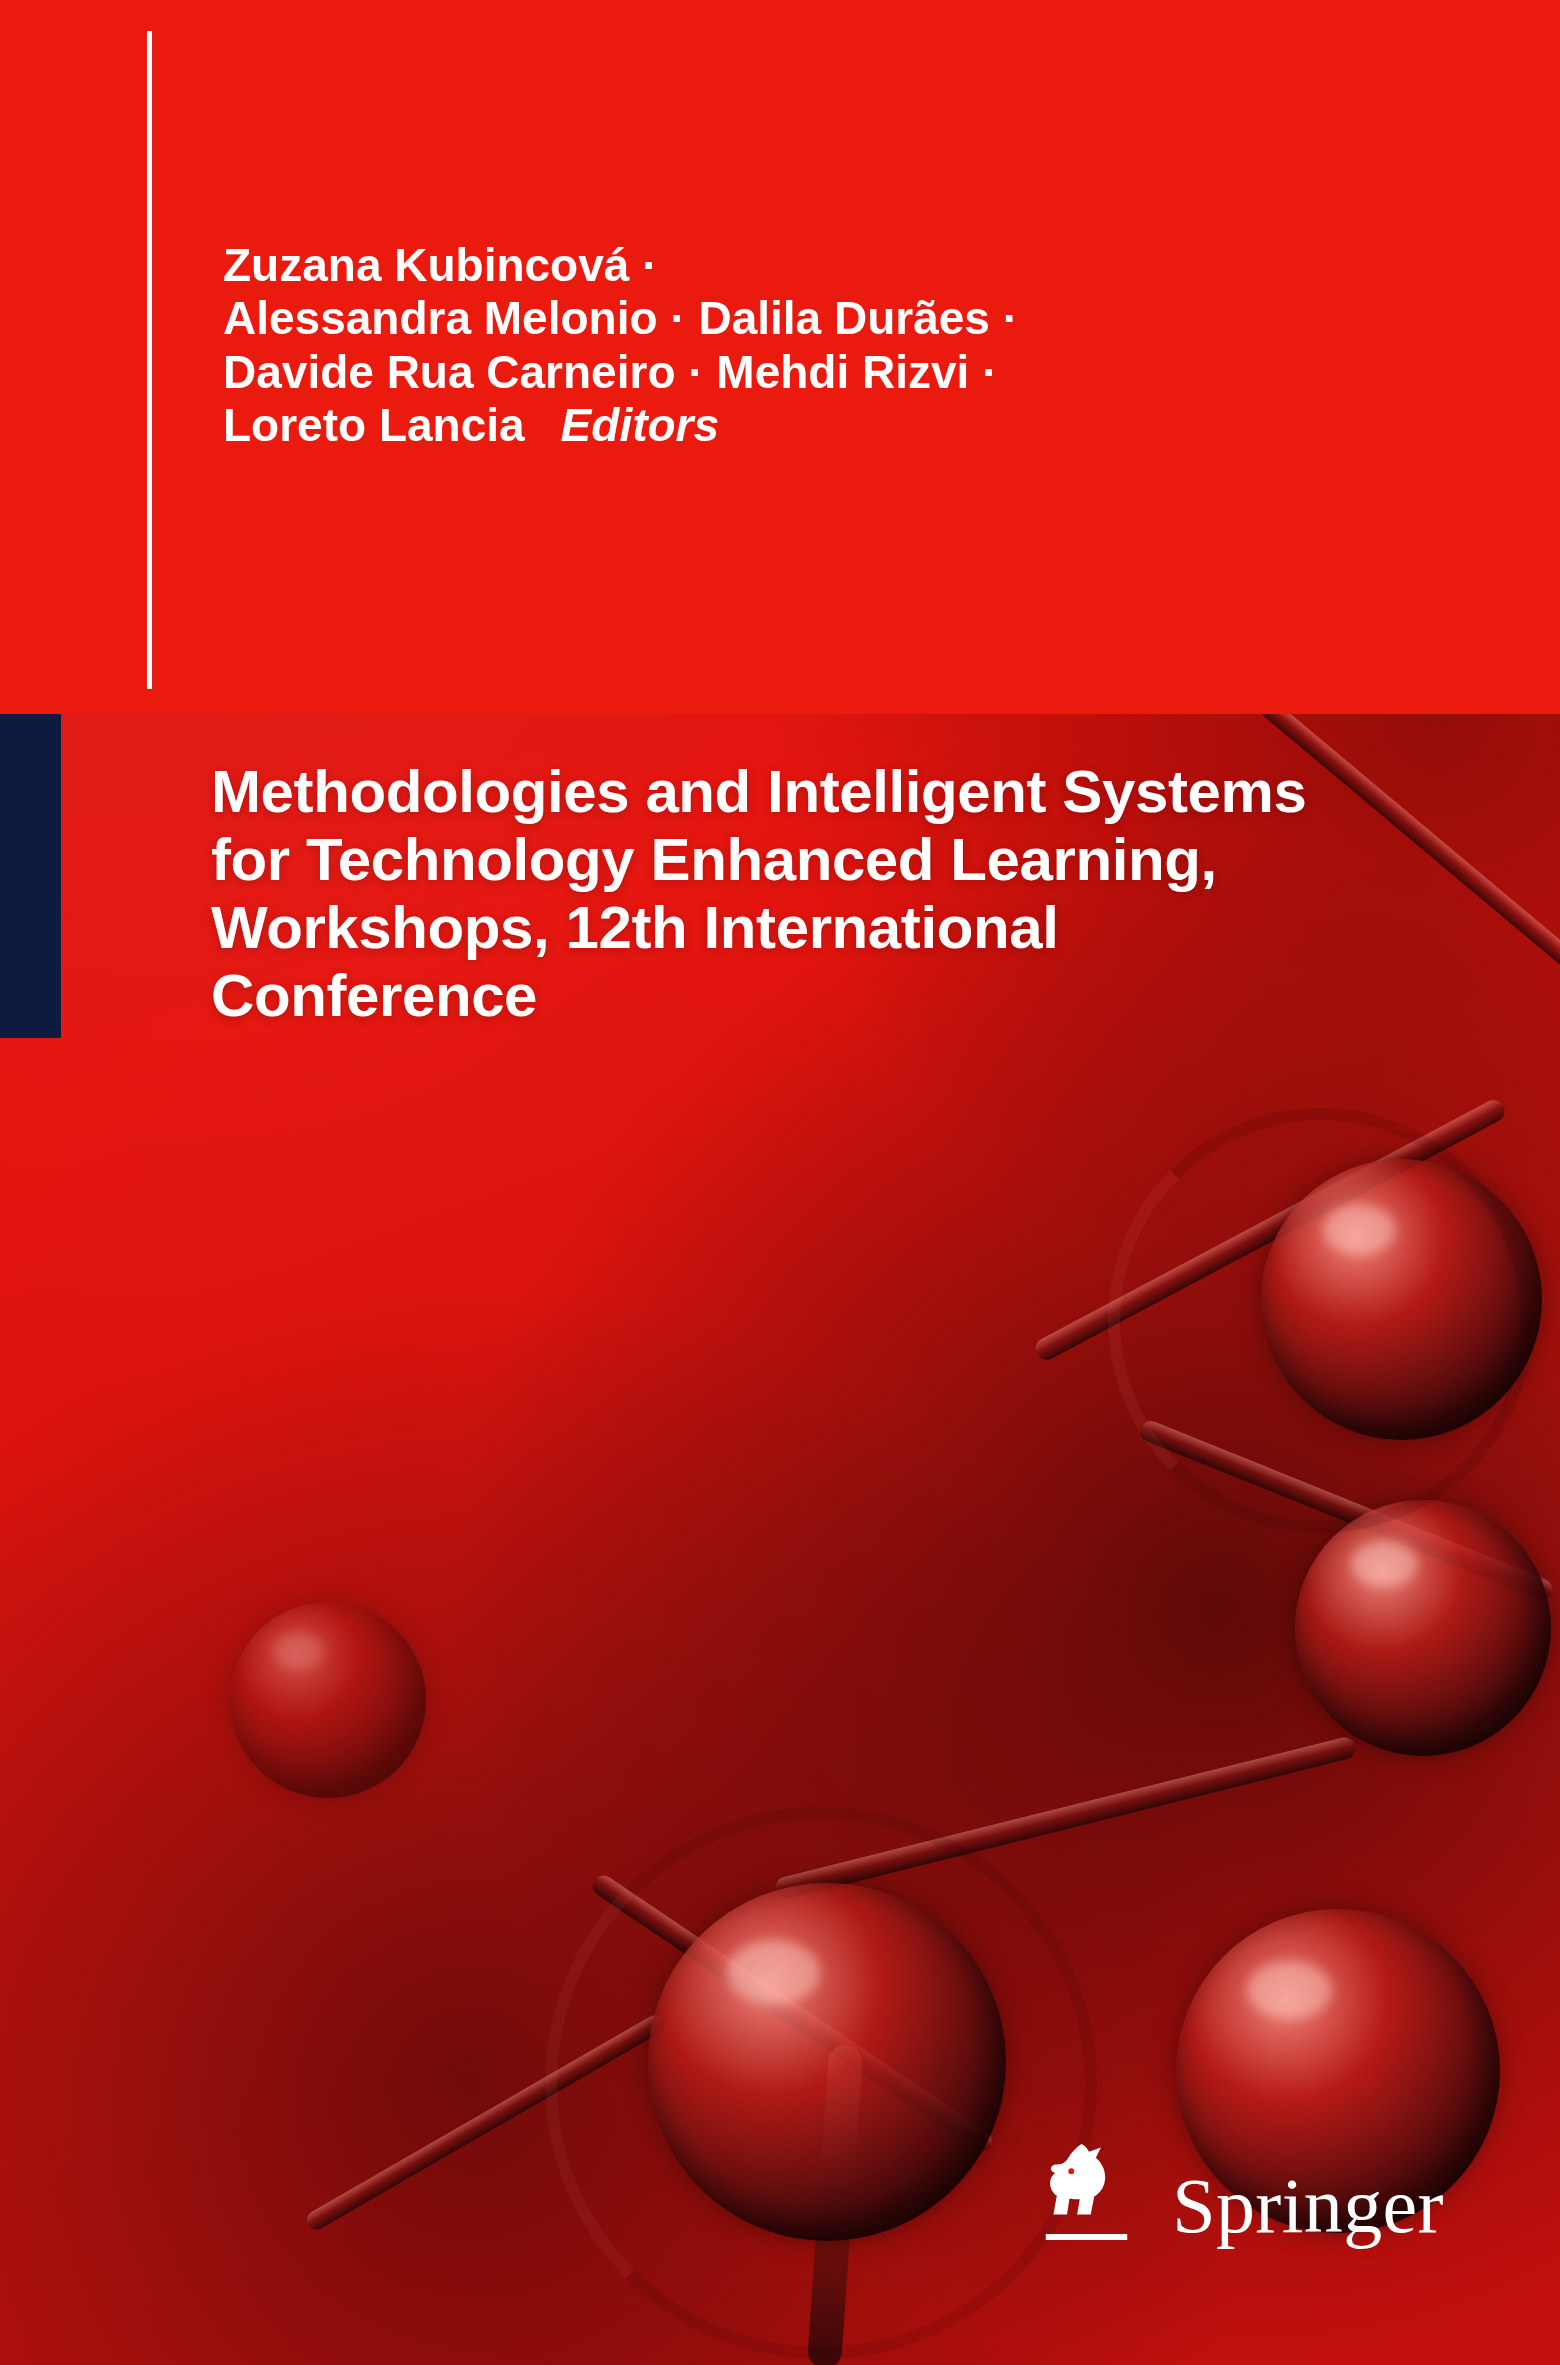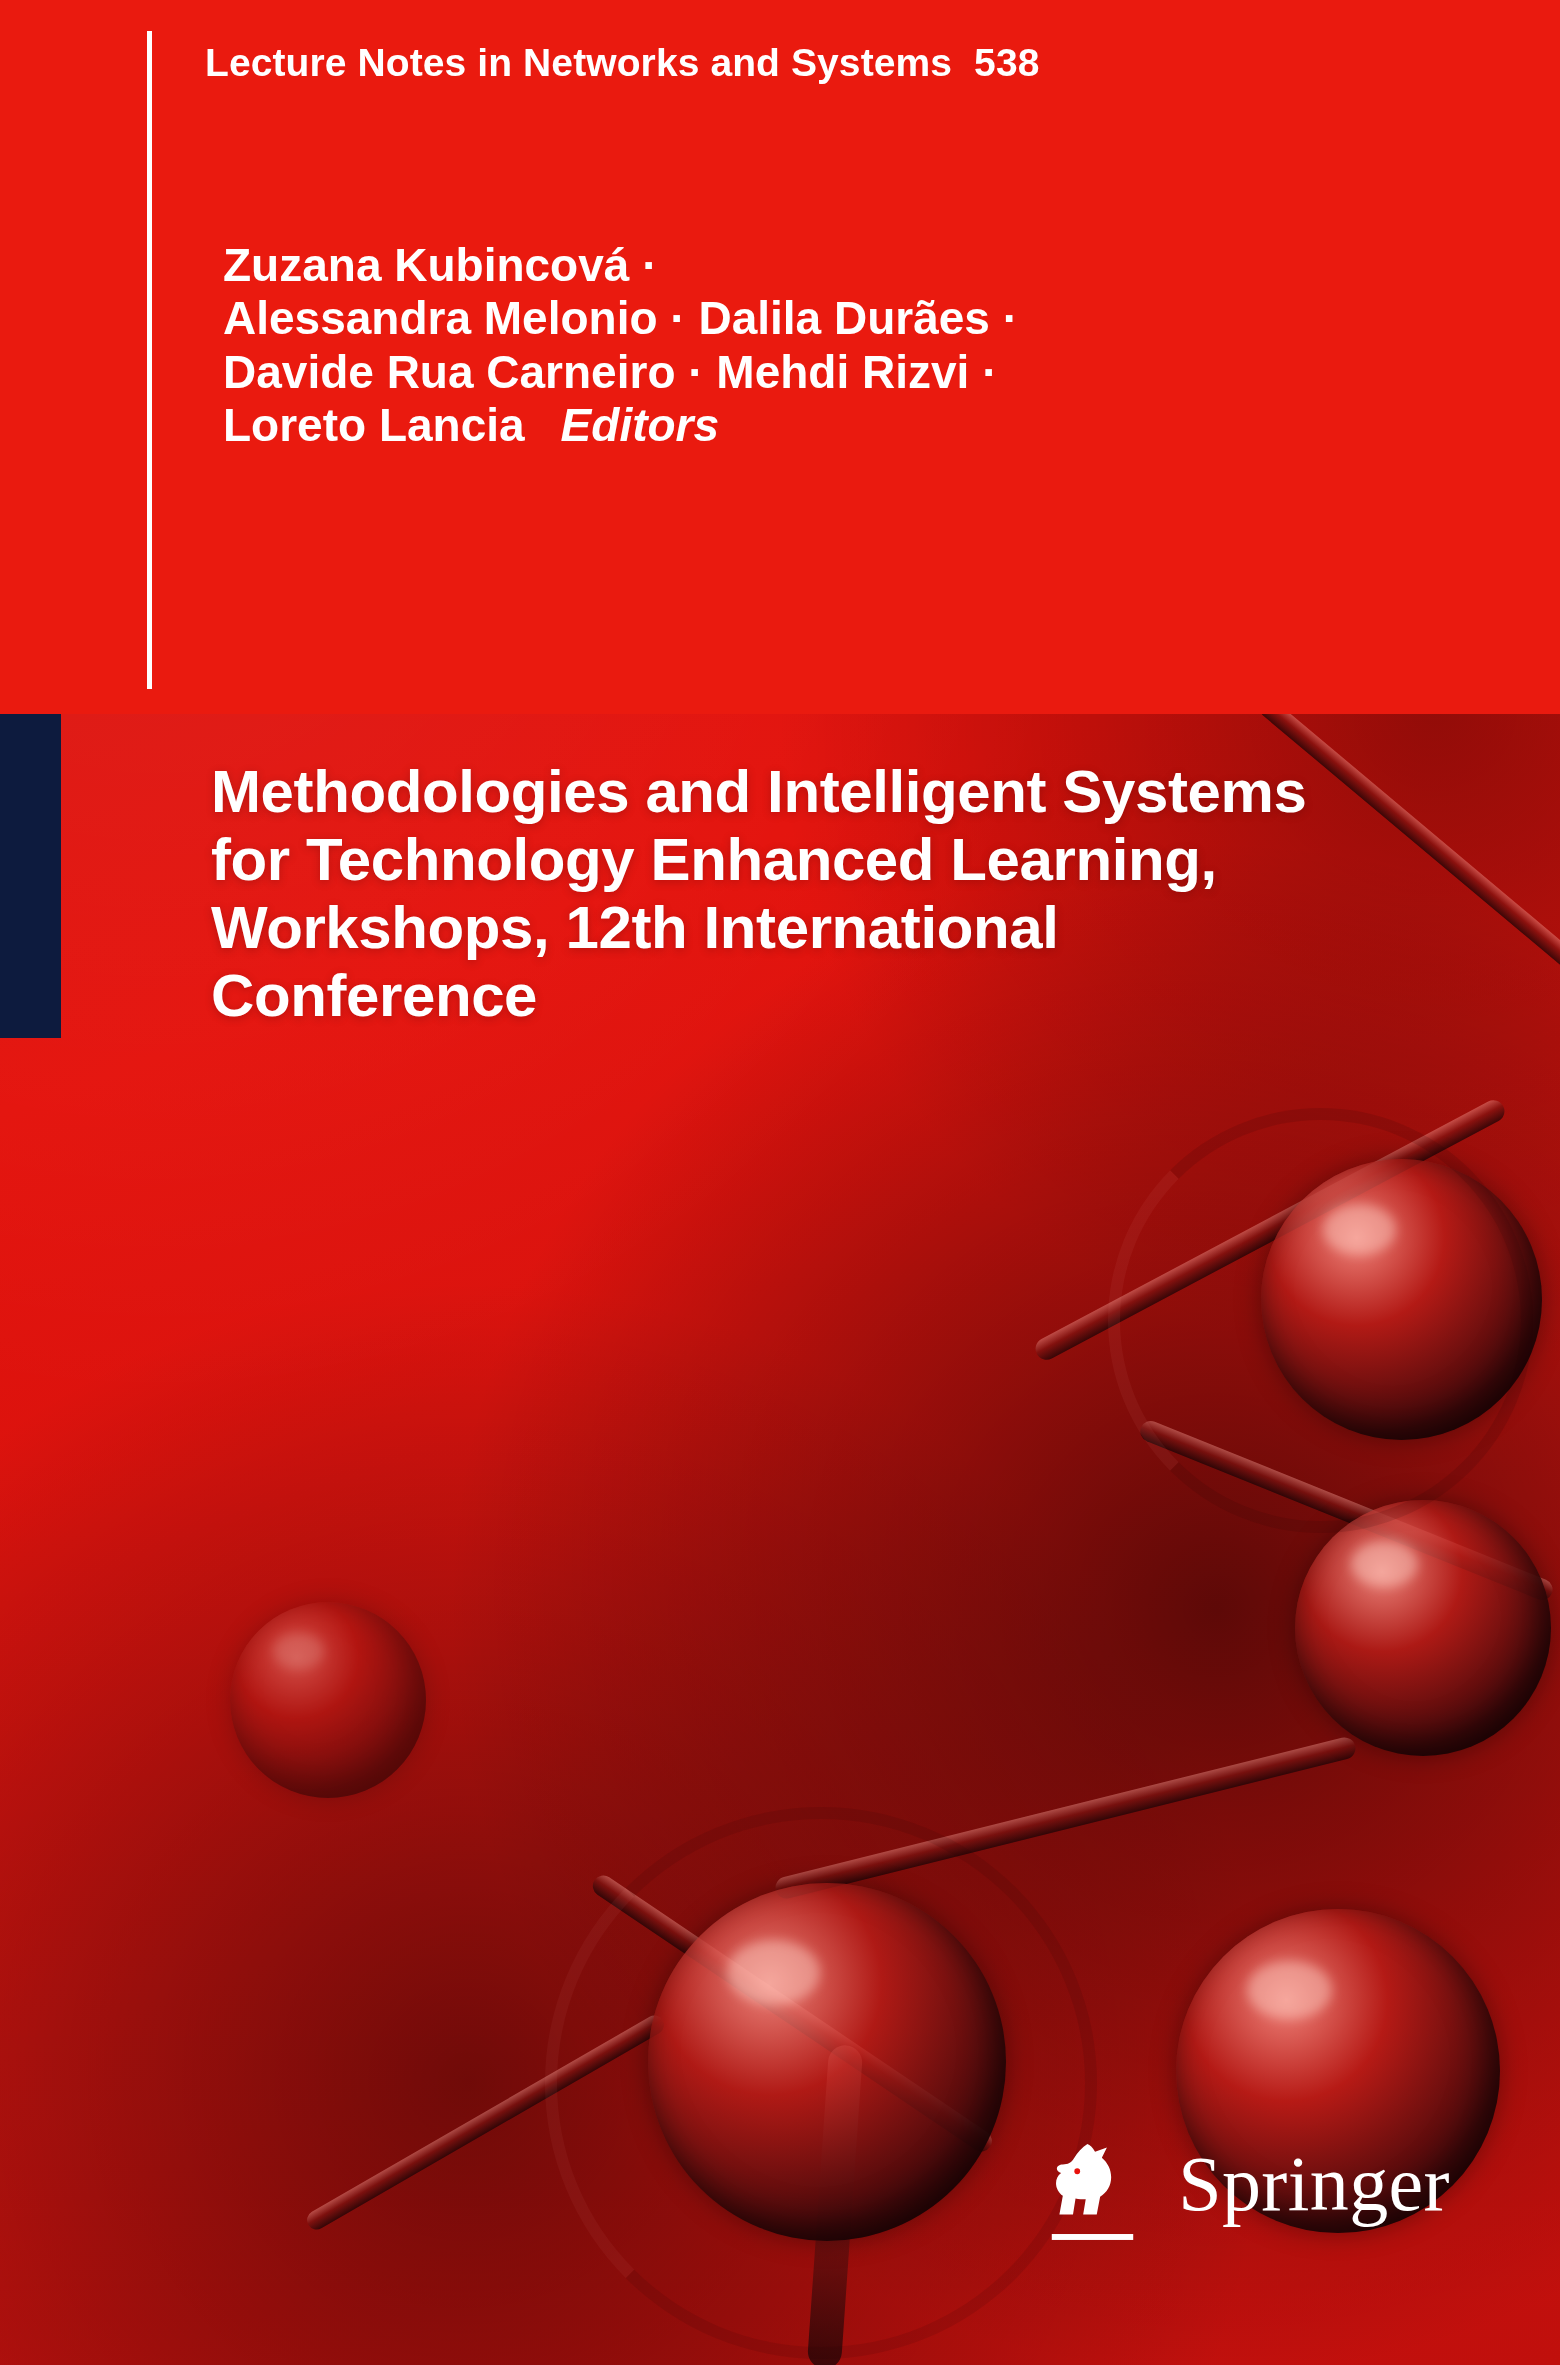--- a/index.html
+++ b/index.html
@@ -135,24 +135,24 @@
     font-weight: 600;
     line-height: 1.135;
     letter-spacing: -0.4px;
     z-index: 5;
     text-shadow: 0 1.7px 8.5px rgba(60,0,0,0.25);
   }
 
   
   .logo {
     position: absolute;
-    right: 110px;
+    right: 116px;
     bottom: 115px;
     display: flex;
-    align-items: flex-start;
+    align-items: flex-end;
     z-index: 6;
     gap: 19px;
   }
   .logo-mark {
     width: 95px;
     height: 112px;
     margin-right: 19px;
   }
   .logo-text {
     color: #ffffff;
@@ -188,23 +188,20 @@
     <div class="sphere" style="left:1329px; top:443px; width:179px; height:179px; opacity:.40;"></div>
     <div class="sphere" style="left:750px; top:102px; width:145px; height:145px; opacity:.32;"></div>
 
     <div class="band" style="left:1108px; top:1108px; width:401px; height:401px; opacity:.35;"></div>
     <div class="band" style="left:545px; top:1807px; width:528px; height:528px; opacity:.30;"></div>
   </div>
 
   <div class="header-block"></div>
   <div class="rule-vert"></div>
 
-  <div class="series-line">
-    <span>Lecture Notes in Networks and Systems</span><span class="vol">538</span>
-  </div>
 
   <div class="editors">
     <div>Zuzana Kubincová ·</div>
     <div>Alessandra Melonio · Dalila Durães ·</div>
     <div>Davide Rua Carneiro  · Mehdi Rizvi ·</div>
     <div>
       <span>Loreto Lancia</span><span class="editors-label">Editors</span>
     </div>
   </div>
 

